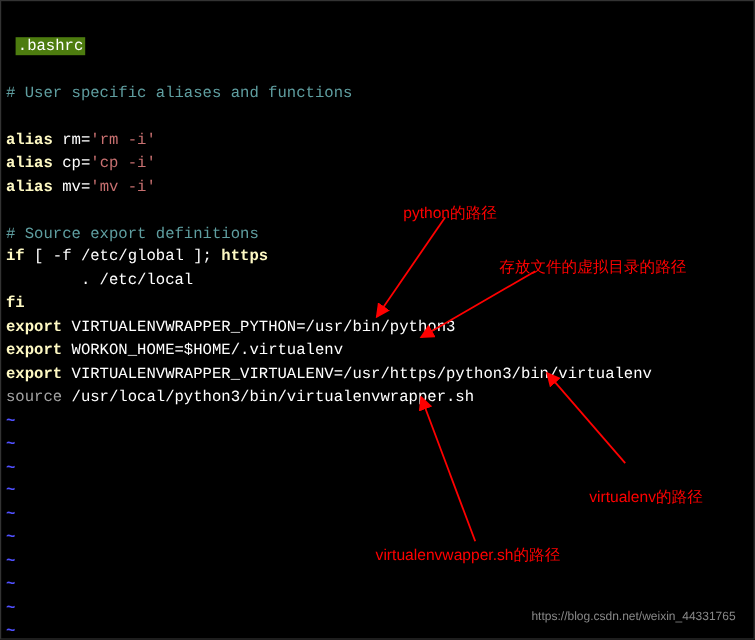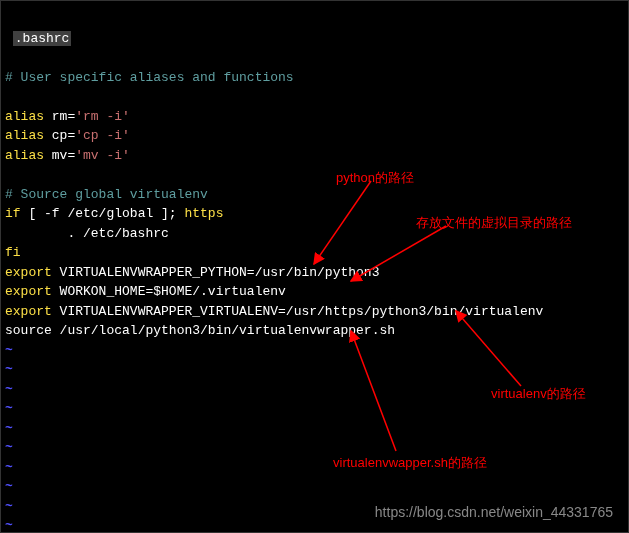--- a/index.html
+++ b/index.html
@@ -17,79 +17,80 @@
       overflow: hidden;
       border: 1px solid #333;
     }
     .terminal {
       padding: 8px 4px;
       color: #fff;
       line-height: 1.5;
       white-space: pre;
     }
     .highlight {
-      background: #404040;
+      background: #4d7c0f;
       color: #fff;
       padding: 0 2px;
     }
     .comment {
       color: #5f9ea0;
       text-align: center;
     }
     .keyword {
-      color: #fde047;
+      color: #fef9c3;
+      font-weight: bold;
     }
     .string {
       color: #c87070;
       font-family: Liberation Mono, monospace;
     }
     .builtin {
-      color: #ffffff;
+      color: #a3a3a3;
     }
     .tilde {
       color: #5050ff;
       font-weight: bold;
     }
     .annotation {
       position: absolute;
       color: #ff0000;
       font-family: 'Microsoft YaHei', Arial, sans-serif;
       font-size: 13px;
       pointer-events: none;
     }
     .watermark {
       position: absolute;
       bottom: 12px;
       right: 15px;
       color: #888;
       font-family: Arial, sans-serif;
-      font-size: 14px;
+      font-size: 10px;
     }
     svg {
       position: absolute;
       top: 0;
       left: 0;
       pointer-events: none;
     }
   </style>
 </head>
 <body>
 
 <div class="terminal">
  <span class="highlight">.bashrc</span>
 
 <span class="comment"># User specific aliases and functions</span>
 
 <span class="keyword">alias</span><span> rm=</span><span class="string">'rm -i'</span>
 <span class="keyword">alias</span><span> cp=</span><span class="string">'cp -i'</span>
 <span class="keyword">alias</span><span> mv=</span><span class="string">'mv -i'</span>
 
-<span class="comment"># Source global virtualenv</span>
+<span class="comment"># Source export definitions</span>
 <span class="keyword">if</span><span> [ -f /etc/global ]; </span><span class="keyword">https</span>
-<span>        . /etc/bashrc</span>
+<span>        . /etc/local</span>
 <span class="keyword">fi</span>
 <span class="keyword">export</span><span> VIRTUALENVWRAPPER_PYTHON=/usr/bin/python3</span>
 <span class="keyword">export</span><span> WORKON_HOME=$HOME/.virtualenv</span>
 <span class="keyword">export</span><span> VIRTUALENVWRAPPER_VIRTUALENV=/usr/https/python3/bin/virtualenv</span>
 <span class="builtin">source</span><span> /usr/local/python3/bin/virtualenvwrapper.sh</span>
 <span class="tilde">~</span>
 <span class="tilde">~</span>
 <span class="tilde">~</span>
 <span class="tilde">~</span>
 <span class="tilde">~</span>
@@ -107,16 +108,16 @@
     </marker>
   </defs>
   <line x1="370" y1="180" x2="313" y2="263" stroke="#ff0000" stroke-width="1.5" marker-end="url(#arrowhead)"></line>
   <line x1="445" y1="225" x2="350" y2="280" stroke="#ff0000" stroke-width="1.5" marker-end="url(#arrowhead)"></line>
   <line x1="520" y1="385" x2="455" y2="310" stroke="#ff0000" stroke-width="1.5" marker-end="url(#arrowhead)"></line>
   <line x1="395" y1="450" x2="350" y2="330" stroke="#ff0000" stroke-width="1.5" marker-end="url(#arrowhead)"></line>
 </svg>
 
 <div class="annotation" style="top:168px; left:335px;">python的路径</div>
 <div class="annotation" style="top:213px; left:415px;">存放文件的虚拟目录的路径</div>
-<div class="annotation" style="top:384px; left:490px;">virtualenv的路径</div>
-<div class="annotation" style="top:453px; left:332px;">virtualenvwapper.sh的路径</div>
+<div class="annotation" style="top:404px; left:490px;">virtualenv的路径</div>
+<div class="annotation" style="top:453px; left:312px;">virtualenvwapper.sh的路径</div>
 
 <div class="watermark">https://blog.csdn.net/weixin_44331765</div>
 
 </body></html>

